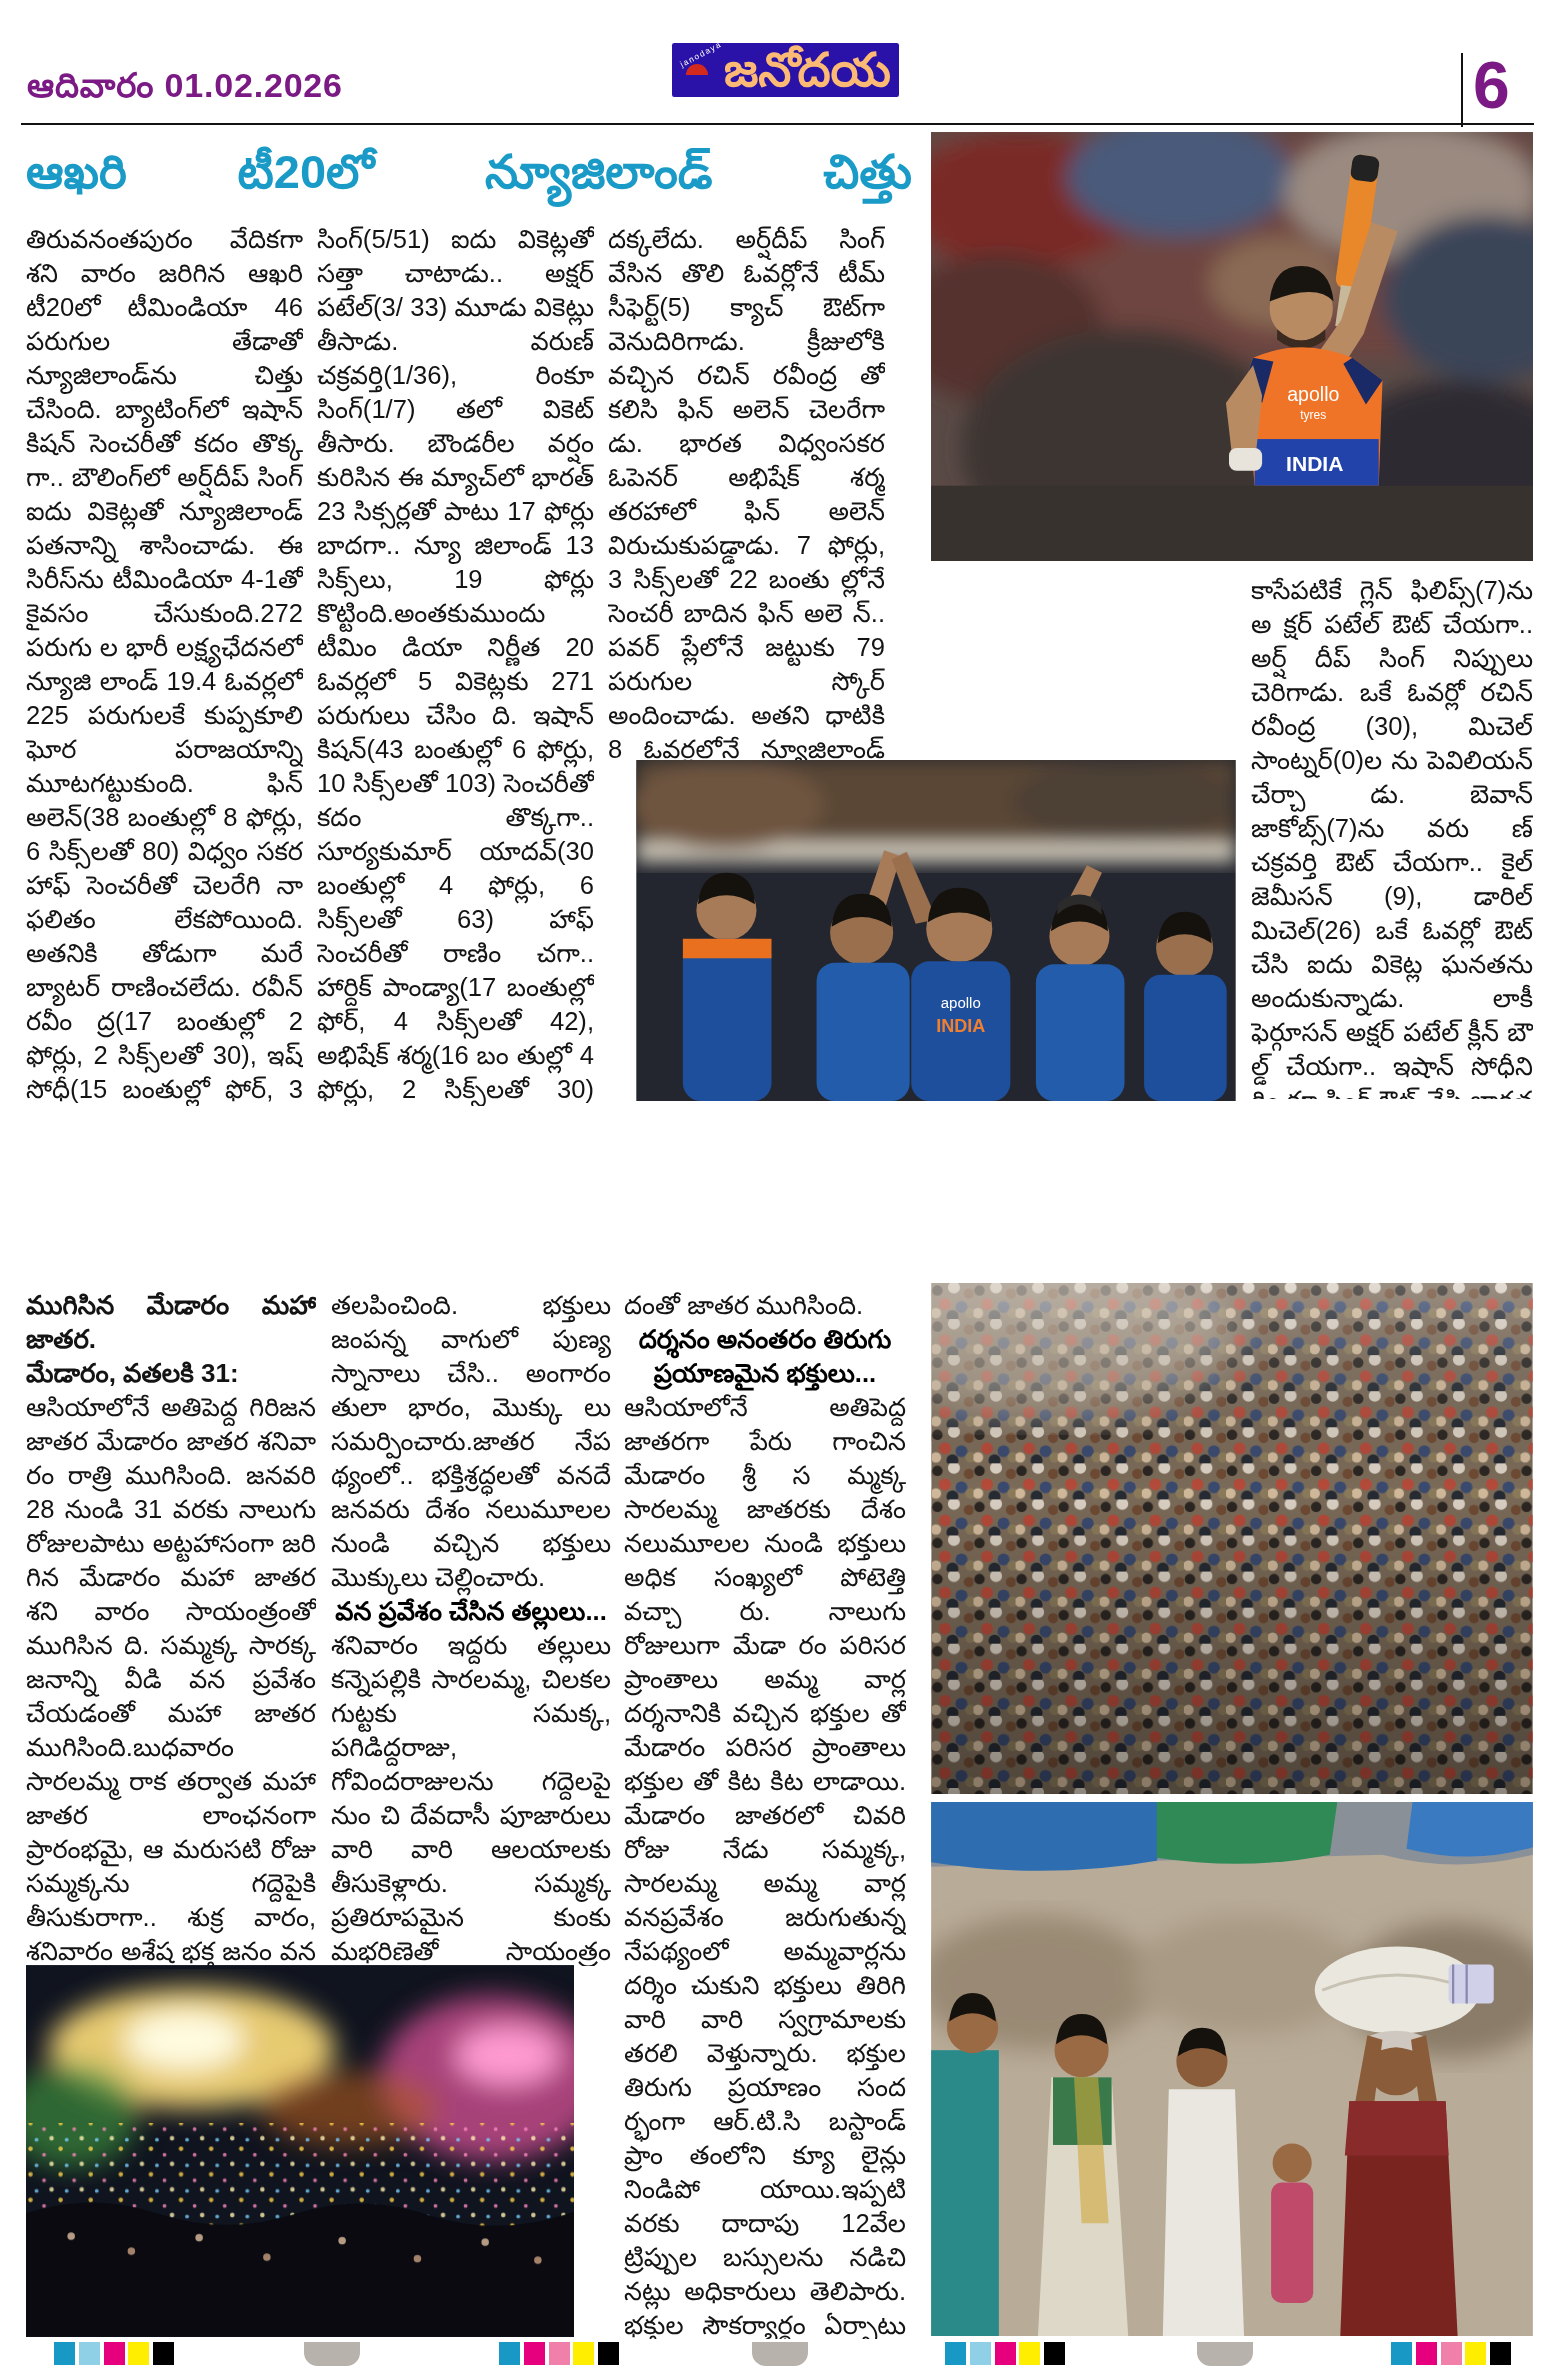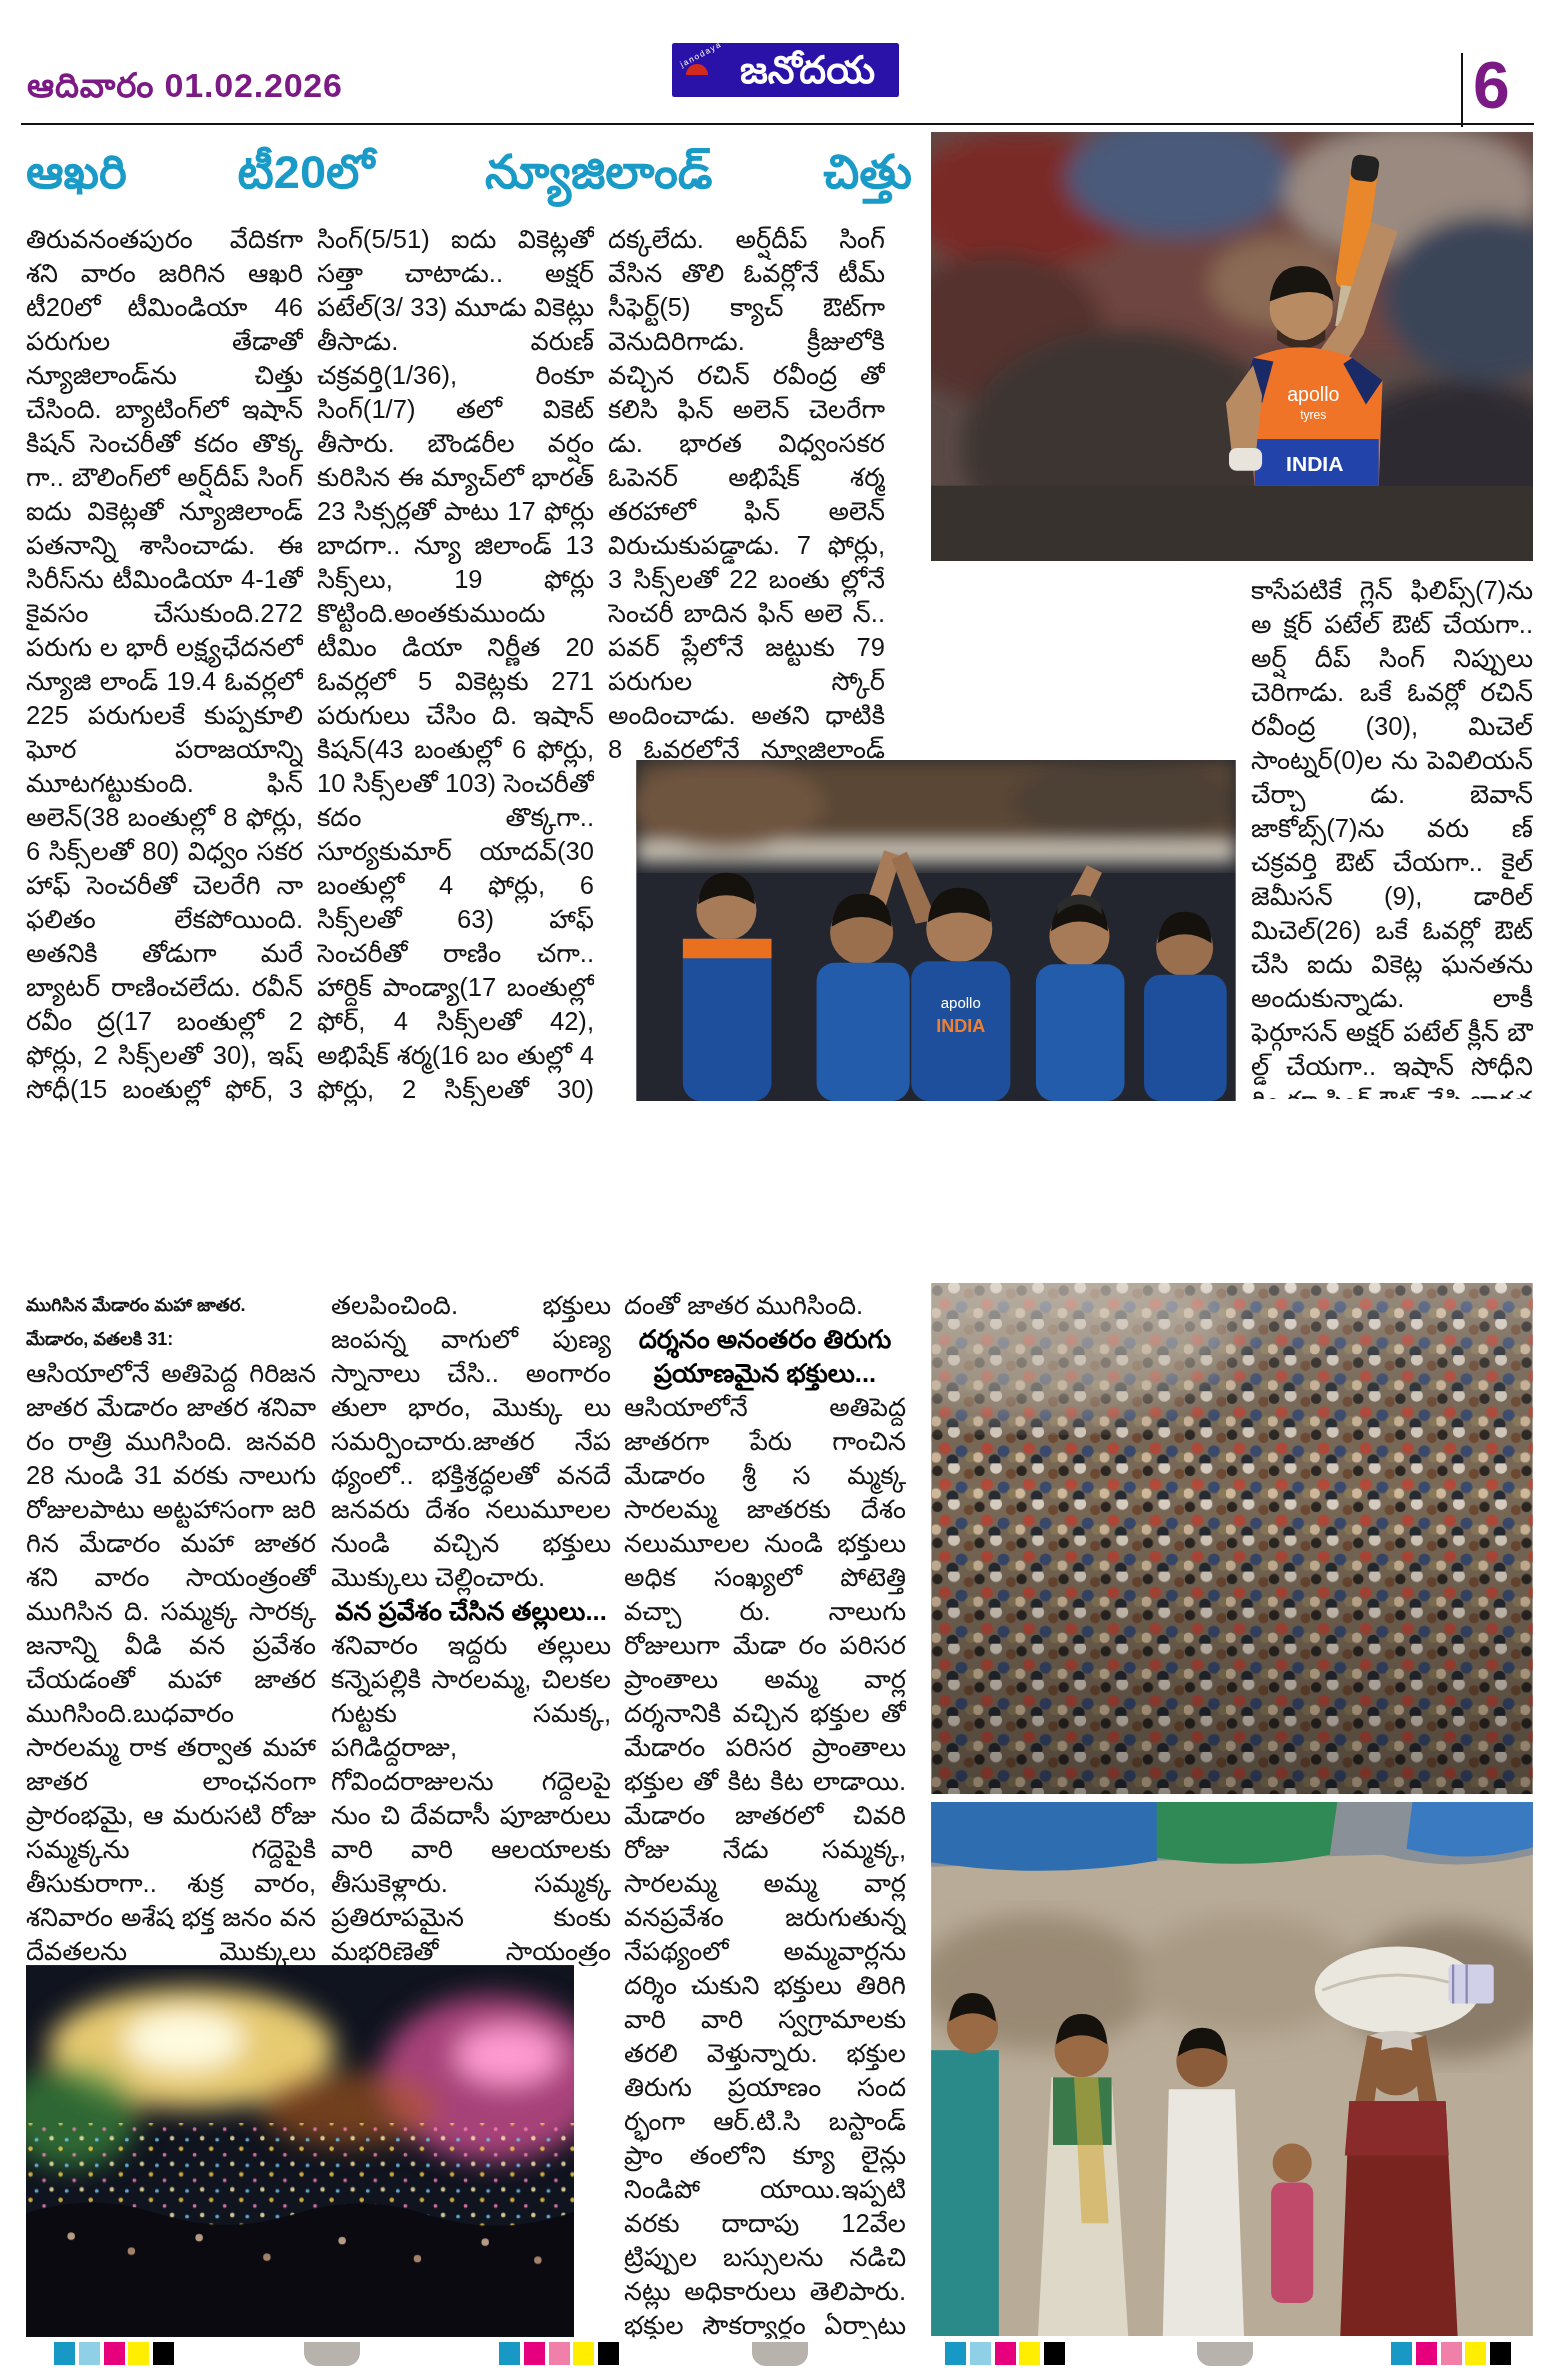--- a/index.html
+++ b/index.html
@@ -1,35 +1,35 @@
 <!DOCTYPE html>
 <html style="font-size:12px"><head>
 <meta charset="utf-8">
 <style>
   html,body{margin:0;padding:0;background:#e9e9e9;}
   .page{position:relative;width:1555px;height:2377px;background:#ffffff;margin:0 auto;
         font-family:"Liberation Sans",sans-serif;color:#141414;overflow:hidden;}
   
   .date{position:absolute;left:27px;top:66px;font-size:34px;font-weight:bold;color:#7b1a84;letter-spacing:0.8px;}
   .logo{position:absolute;left:672px;top:43px;width:227px;height:54px;background:#2a12a8;border-radius:2.3px;}
-  .logo-text{position:absolute;left:45px;top:3px;width:181px;font-size:38px;line-height:48px;font-weight:bold;color:#ffffff;text-align:center;}
+  .logo-text{position:absolute;left:45px;top:3px;width:181px;font-size:47px;line-height:48px;font-weight:bold;color:#fdba74;text-align:center;}
   .logo-sub{position:absolute;left:6px;top:6px;font-size:8.3px;color:#fff;transform:rotate(-28deg);letter-spacing:1.5px;}
   .logo-sun{position:absolute;left:13.5px;top:21px;width:22.6px;height:11.3px;background:#d42a1e;border-radius:11.3px 11.3px 0 0;}
   .pg-rule-v{position:absolute;left:1461px;top:53px;width:2.3px;height:74px;background:#111;}
   .pagenum{position:absolute;left:1473px;top:47px;width:75px;font-size:66px;font-weight:bold;color:#7b1a84;}
   .header-rule{position:absolute;left:21px;top:123px;width:1513px;height:2.3px;background:#111;}
   
   .col{position:absolute;font-size:25.6px;line-height:34px;text-align:justify;overflow:hidden;}
   .col p{margin:0;text-align:justify;}
   .c-head{position:absolute;left:26px;top:137px;width:886px;margin:0;font-size:47px;line-height:69px;
           font-weight:bold;color:#1a9bc7;text-align:justify;text-align-last:justify;}
   .f-head{position:absolute;left:71px;top:1137px;width:1414px;margin:0;font-size:75px;line-height:113px;
           font-weight:bold;color:#6a1c87;text-align:center;}
   .blk-sub{margin:0;font-size:25.6px;line-height:34px;font-weight:bold;color:#000;text-align:center;}
-  .bold-center{font-weight:bold;text-align:center;font-size:18px;}
+  .bold-center{font-weight:bold;text-align:center;font-size:26px;}
   .photo{position:absolute;display:block;}
   
   .marks{position:absolute;left:0;top:2342px;width:1555px;height:30px;}
   .cbgroup{position:absolute;top:0;height:22.6px;display:flex;gap:3.8px;}
   .cb{display:inline-block;width:21px;height:22.6px;}
   .graytab{position:absolute;top:0;width:56px;height:24px;background:#b8b2ac;border-radius:0 0 13.5px 13.5px;}
 </style>
 </head>
 <body>
 

